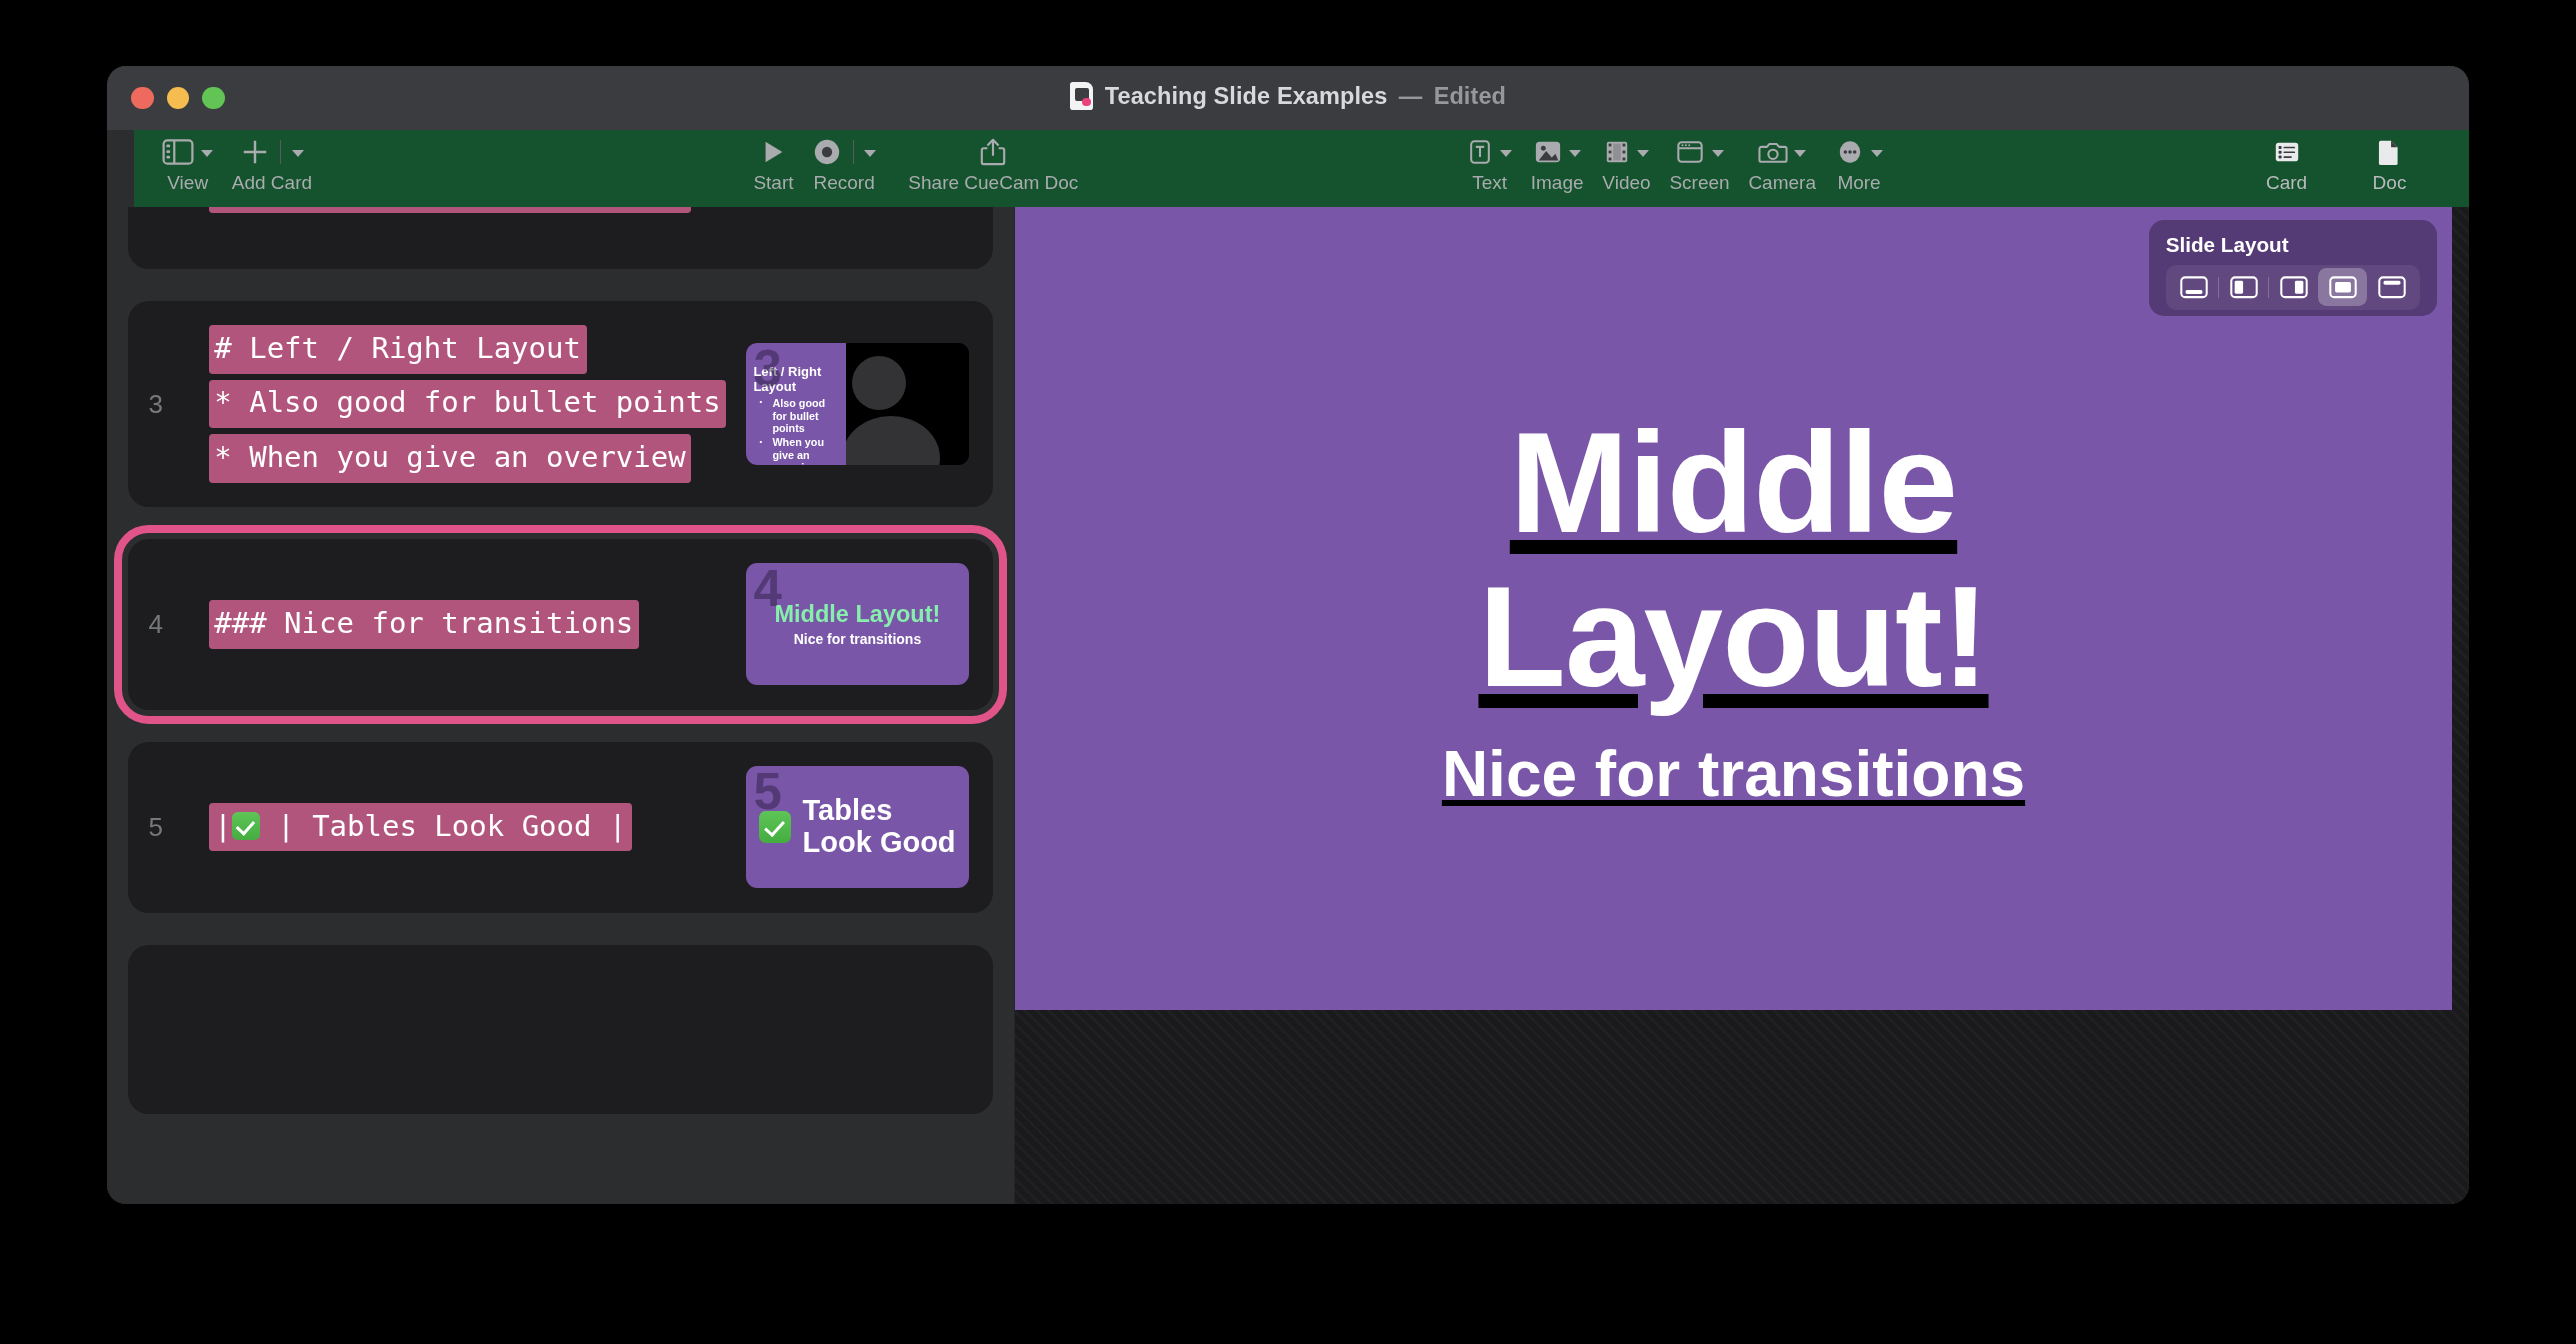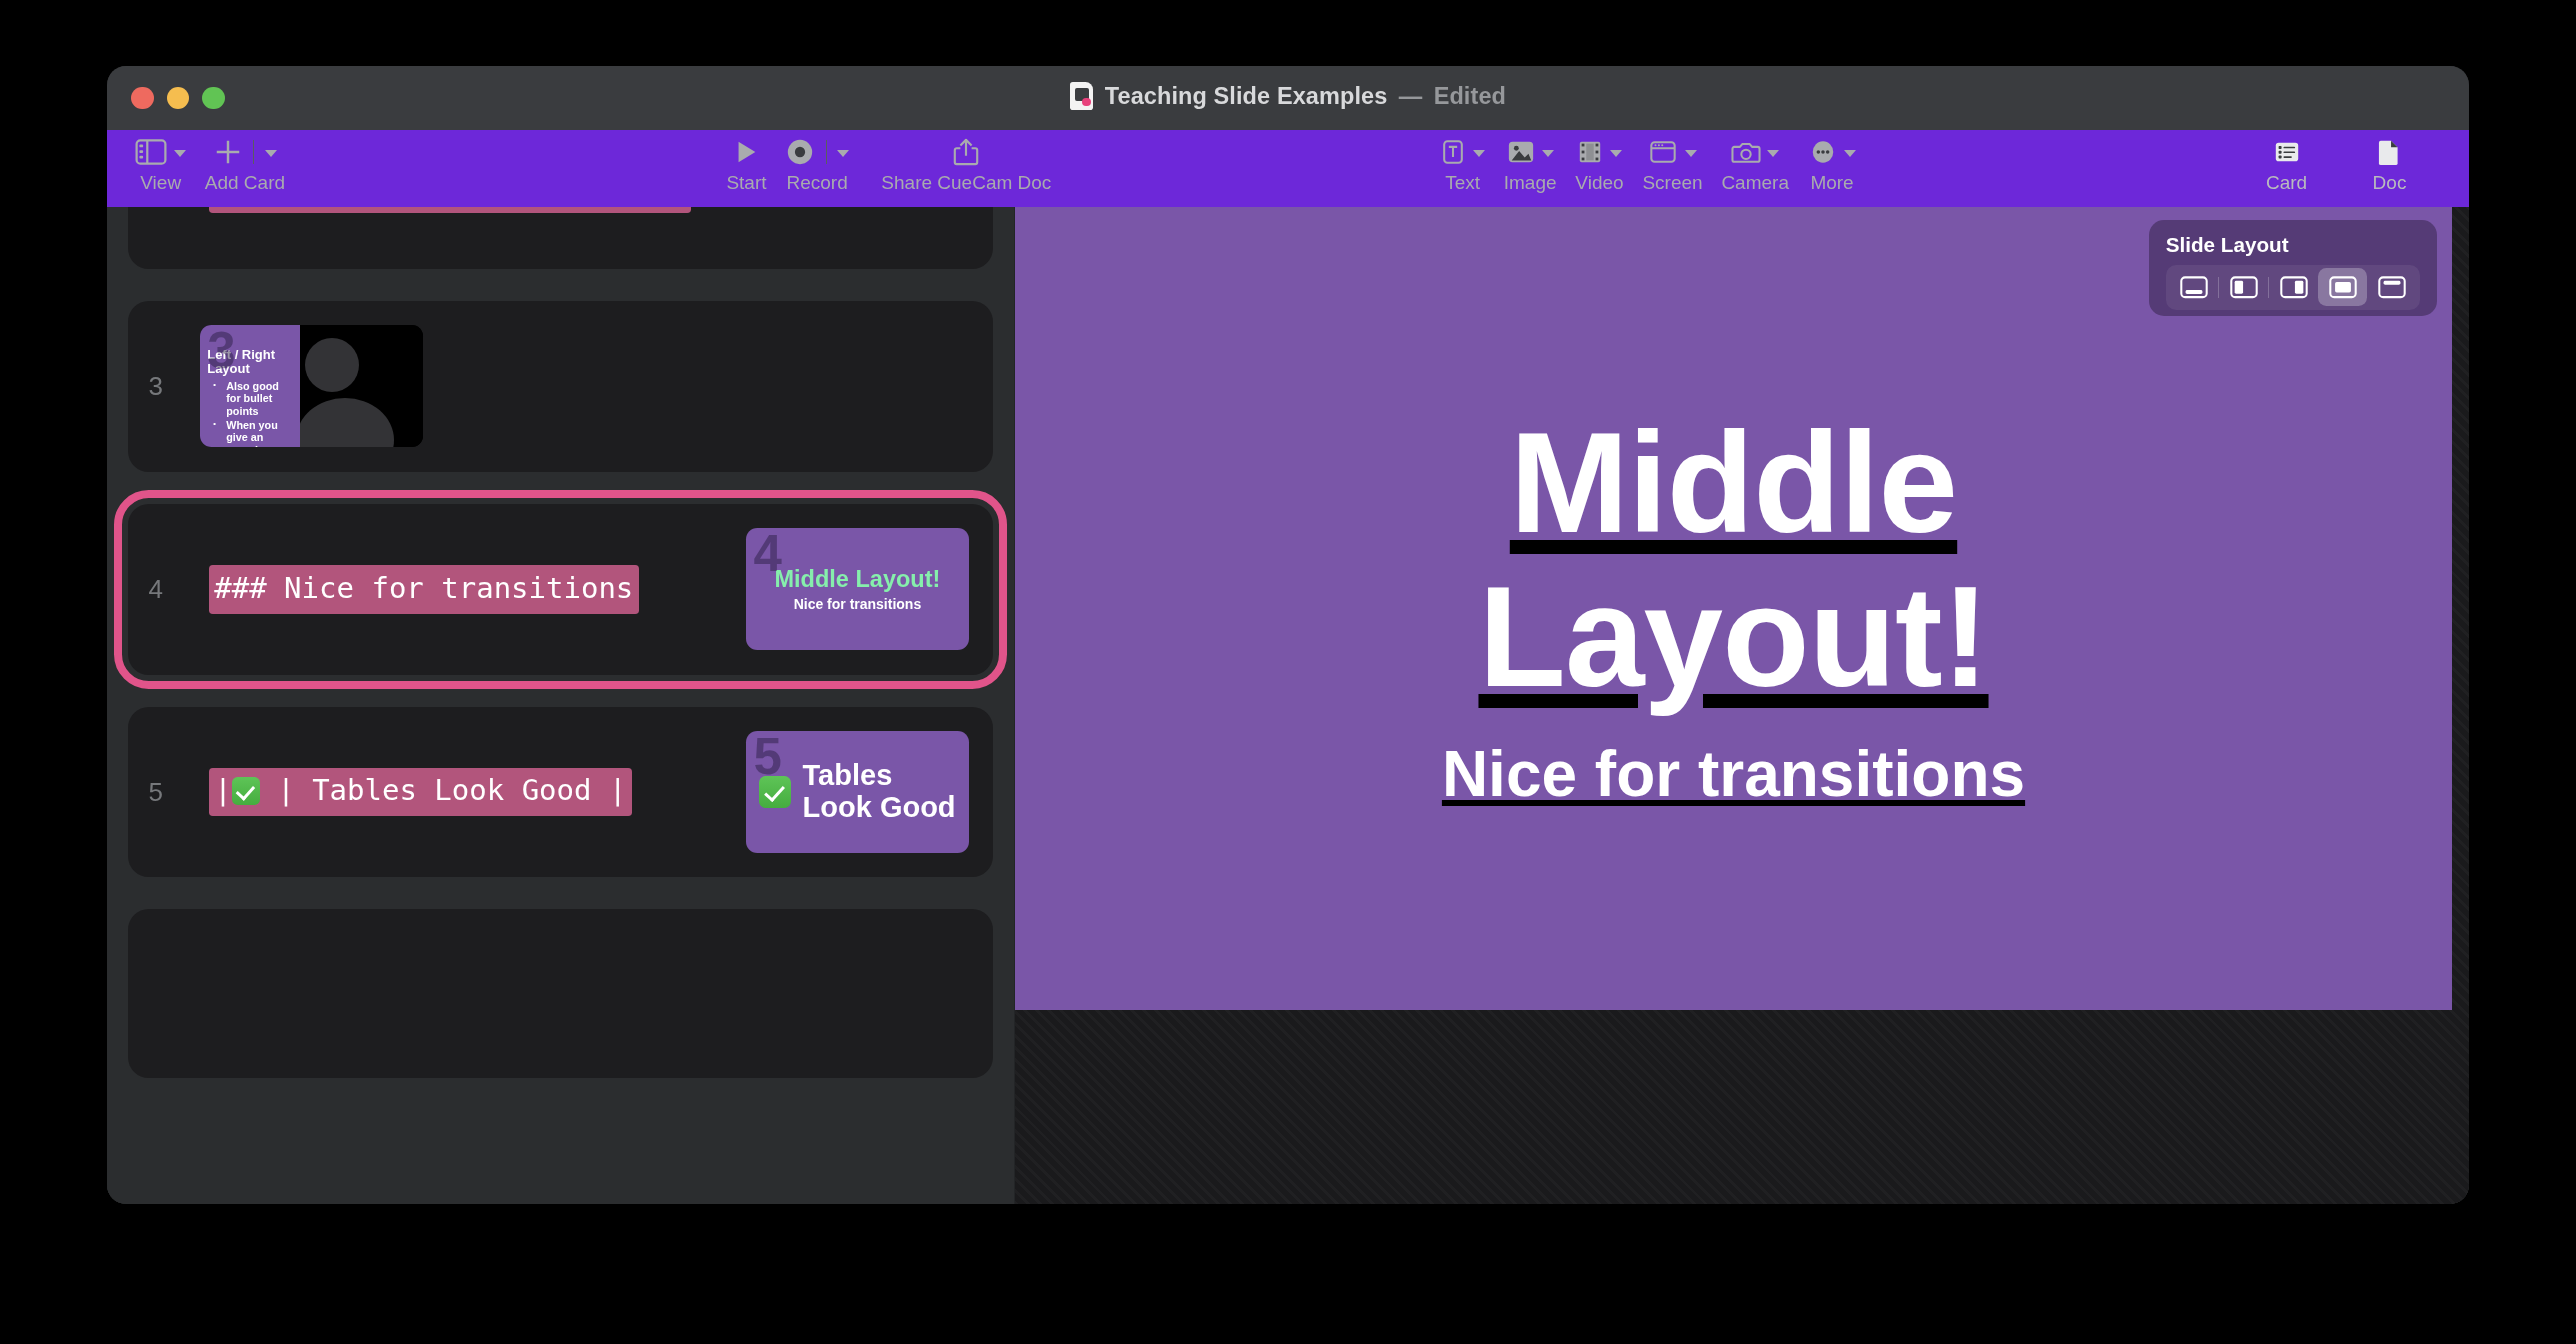--- a/index.html
+++ b/index.html
@@ -79,26 +79,27 @@
     right: 2.8px; bottom: 3.8px;
     width: 8.4px; height: 8.4px;
     border-radius: 50%;
     background: #e8417c;
   }
   #window-title .edited { color: #96989b; font-weight: bold; }
 
   
   #toolbar {
     height: 77px;
-    background: #6d28d9;
+    background: #14532d;
     flex: 0 0 77px;
     position: relative;
     display: flex;
     align-items: flex-start;
     color: #a9abae;
+    margin-left: 27px;
   }
   .tool-group {
     display: flex;
     align-items: flex-start;
     height: 100%;
   }
   .tool-item {
     display: flex;
     flex-direction: column;
     align-items: center;
@@ -588,20 +589,25 @@
         <div class="card-row" style="min-height:160px;">
           <div class="card-num"></div>
           <div class="card-text">
             <div class="md-line">that you don't need to zoom</div>
           </div>
 
         </div>
 
         <div class="card-row">
           <div class="card-num">3</div>
+          <div class="card-text">
+            <div class="md-line"># Left / Right Layout</div>
+            <div class="md-line">* Also good for bullet points</div>
+            <div class="md-line">* When you give an overview</div>
+          </div>
           <div class="thumb split">
             <div class="left-pane">
               <div class="thumb-num">3</div>
               <div class="lp-title">Left / Right Layout</div>
               <div class="lp-bullets">
                 <div class="lp-bullet">Also good for bullet points</div>
                 <div class="lp-bullet">When you give an overview</div>
               </div>
             </div>
             <div class="right-pane"></div>

